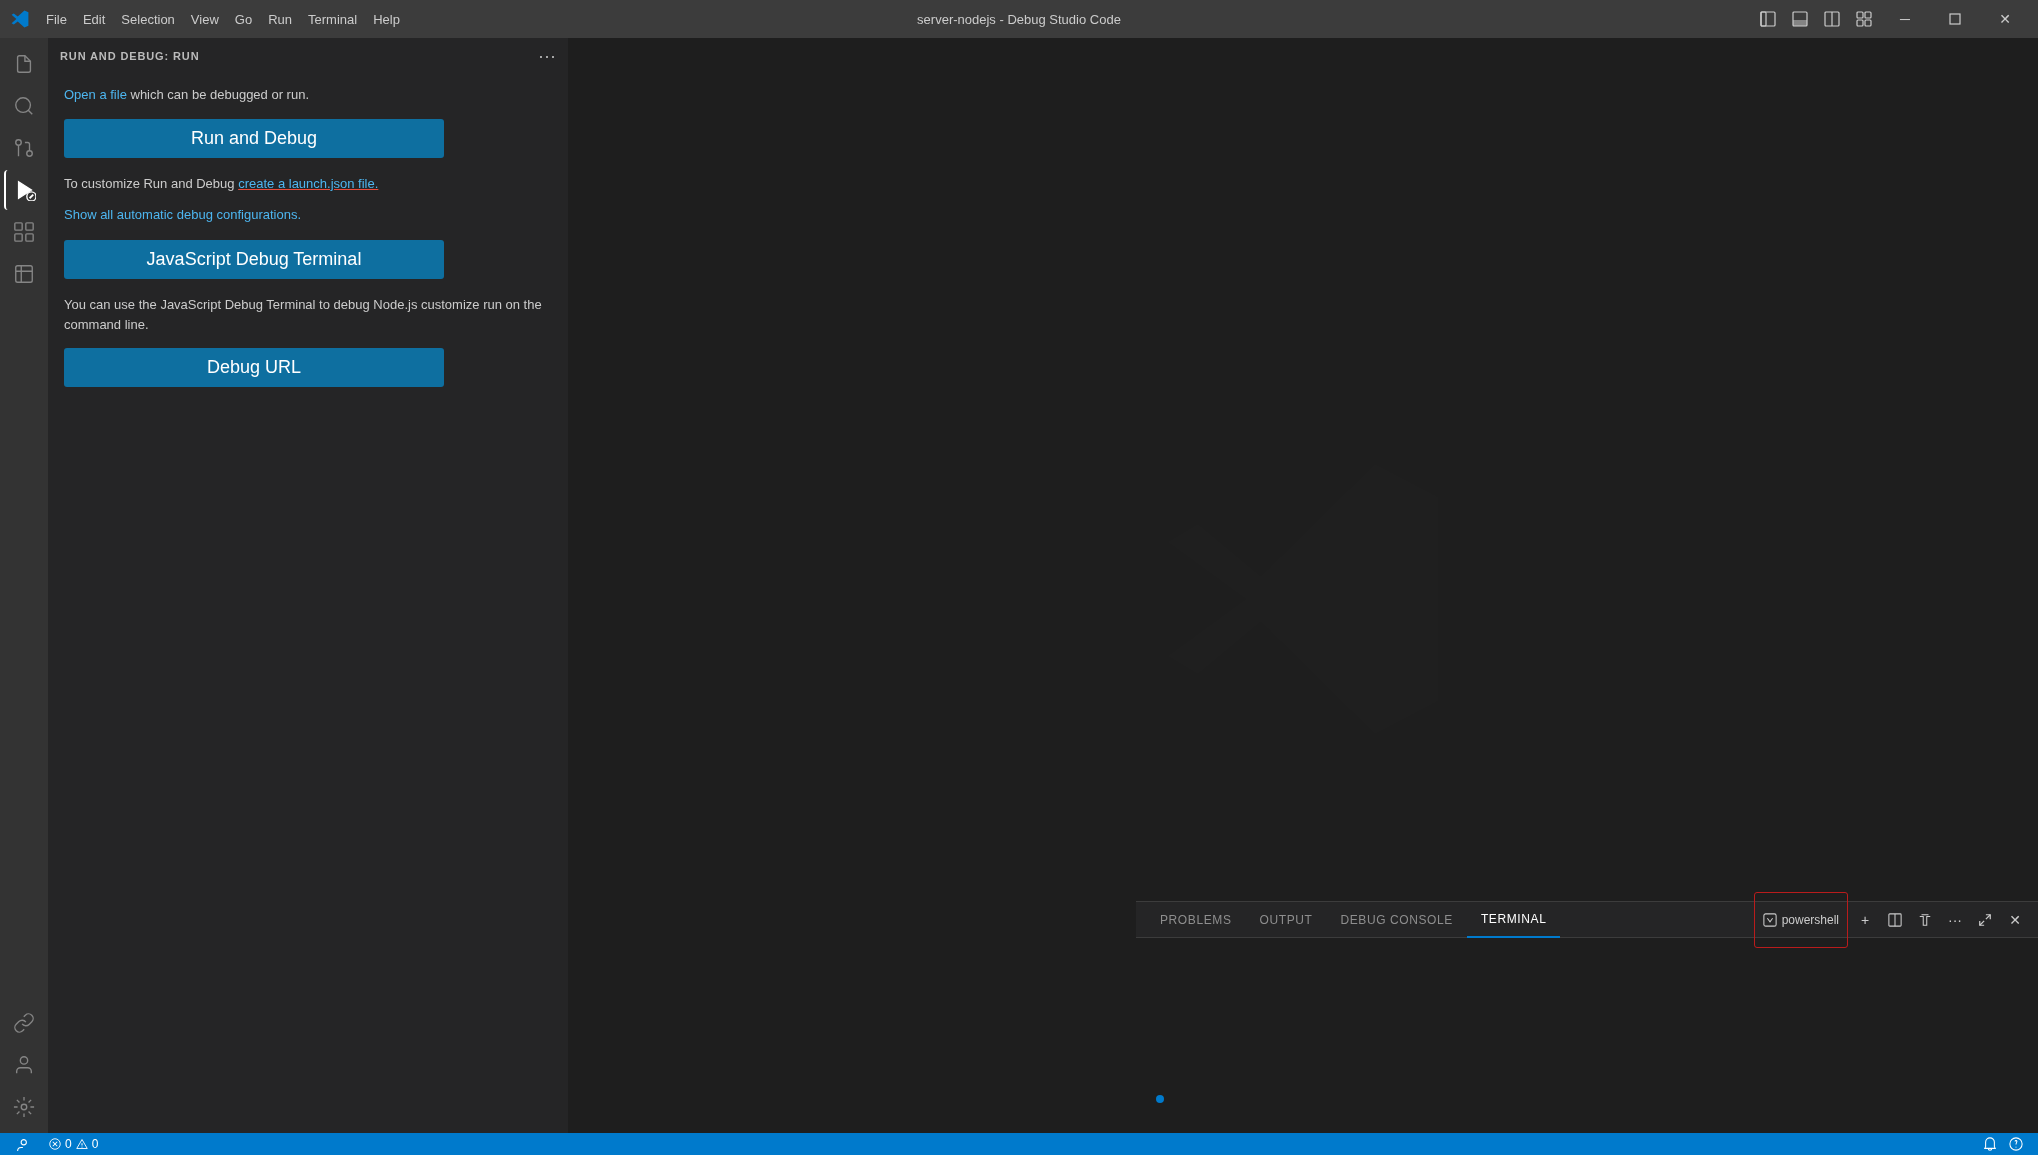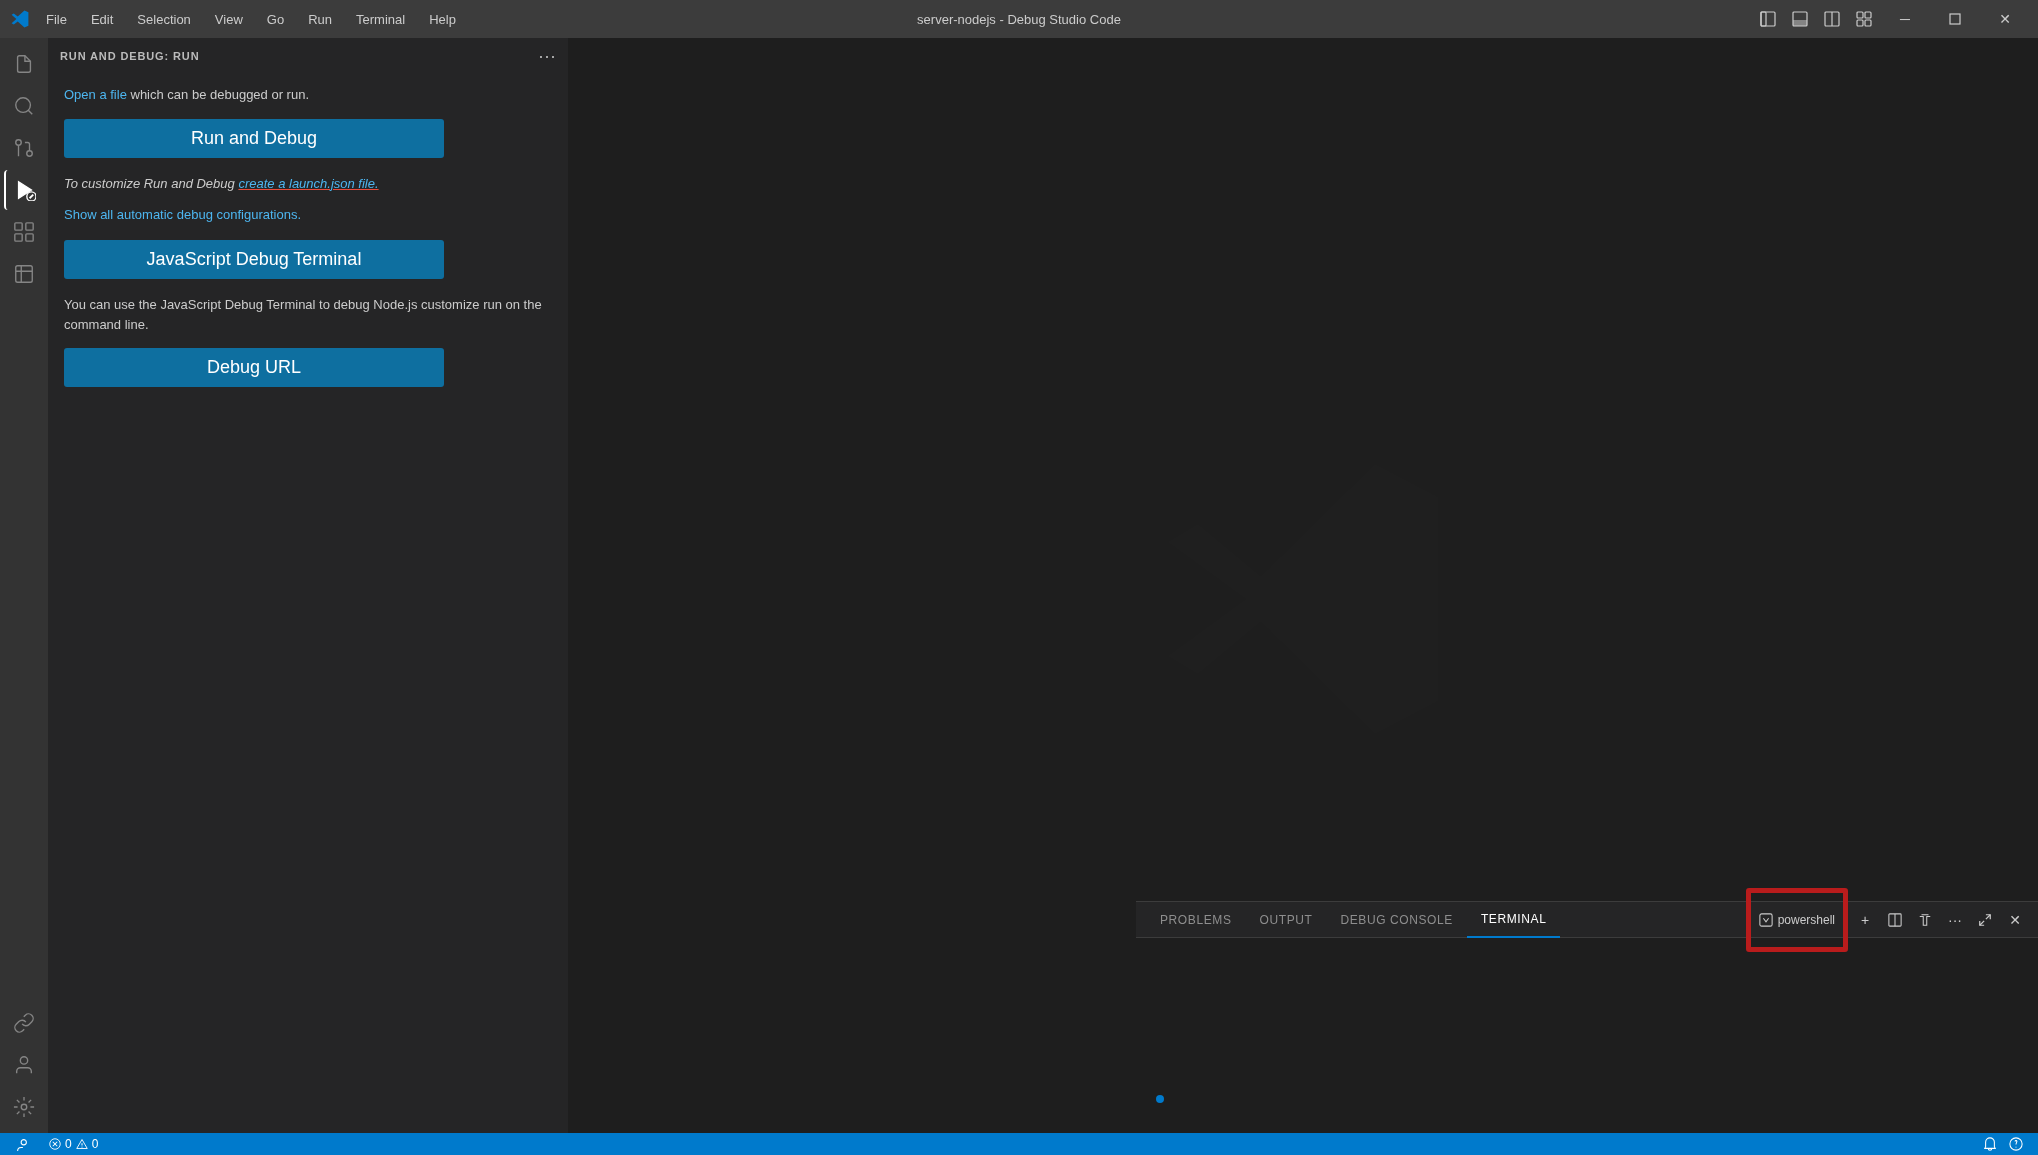--- a/index.html
+++ b/index.html
@@ -35,21 +35,21 @@
       align-items: center;
       justify-content: center;
     }
     .titlebar-logo svg {
       width: 18px;
       height: 18px;
     }
     .titlebar-menu {
       display: flex;
       align-items: center;
-      gap: 8px;
+      gap: 0;
     }
     .titlebar-menu-item {
       padding: 4px 8px;
       font-size: 13px;
       color: #cccccc;
       cursor: pointer;
       border-radius: 3px;
     }
     .titlebar-center {
       font-size: 13px;
@@ -189,21 +189,20 @@
       border-radius: 3px;
       font-size: 18px;
       text-align: center;
       cursor: pointer;
       margin-bottom: 16px;
     }
     .customize-text {
       color: #cccccc;
       line-height: 1.5;
       margin-bottom: 6px;
-      font-style: italic;
     }
     .launch-json-link {
       color: #4db6f0;
       text-decoration: underline;
       text-decoration-color: #e74c3c;
       cursor: pointer;
     }
     .show-debug-link {
       color: #4db6f0;
       text-decoration: none;
@@ -268,21 +267,21 @@
       gap: 4px;
     }
     .panel-action-btn {
       display: flex;
       align-items: center;
       gap: 5px;
       padding: 20px 8px;
       font-size: 12px;
       color: #cccccc;
       cursor: pointer;
-      border: 5px solid #b91c1c;
+      border: 1px solid #b91c1c;
       border-radius: 3px;
     }
     .panel-icon-btn {
       width: 26px;
       height: 26px;
       display: flex;
       align-items: center;
       justify-content: center;
       cursor: pointer;
       color: #cccccc;

